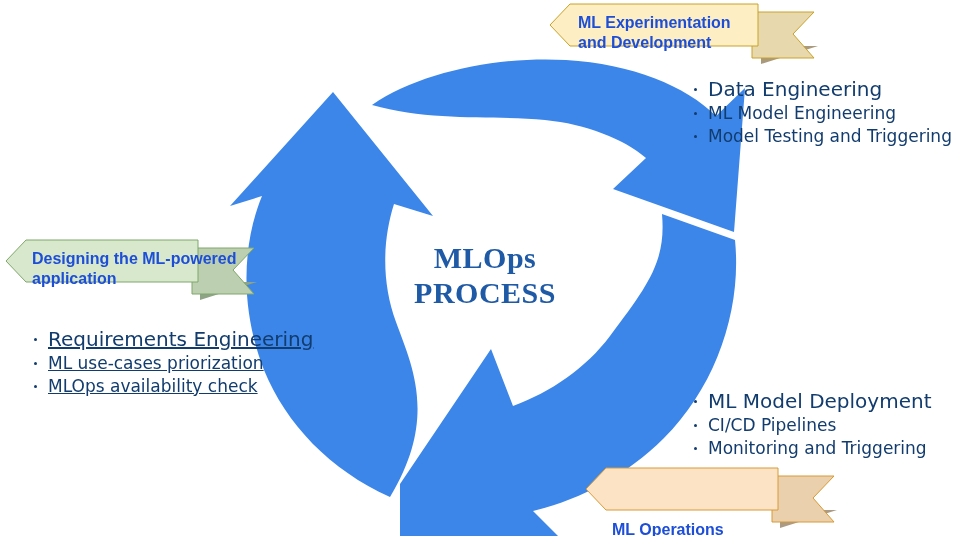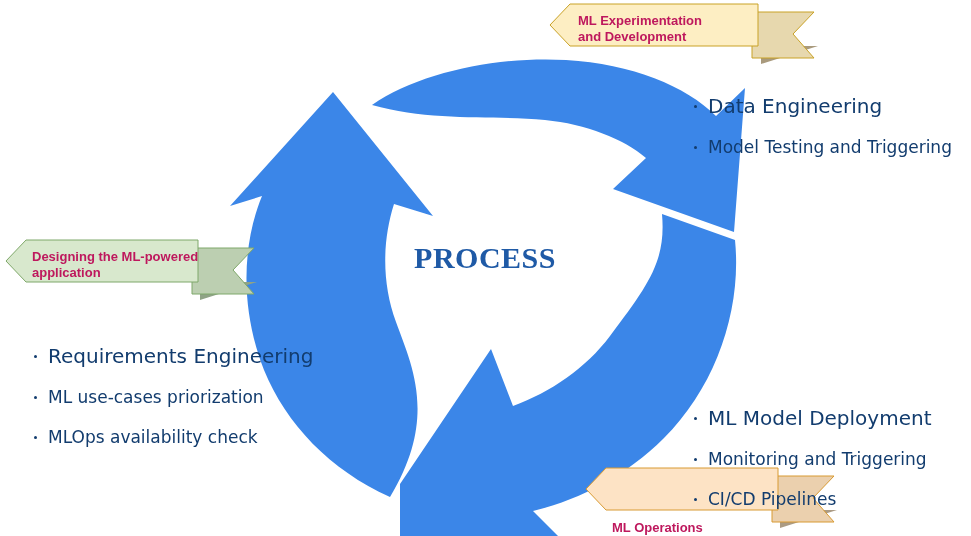--- a/index.html
+++ b/index.html
@@ -45,60 +45,59 @@
     padding: 0;
     list-style: none;
     color: #123c6e;
     font-family: "DejaVu Sans", sans-serif;
   }
   .bullets li {
     position: relative;
     padding-left: 18px;
     white-space: nowrap;
     line-height: 1.32;
-    margin-top: 17px;
   }
   .bullets li::before {
     content: "";
     position: absolute;
     left: 4px;
     top: 50%;
     margin-top: -1.5px;
     width: 3px;
     height: 3px;
     border-radius: 50%;
     background: #123c6e;
   }
   .bullets li.lead {
     font-size: 20px;
   }
   .bullets li.sub {
     font-size: 17px;
   }
 
   #bullets-experimentation { left: 690px; top: 76px; }
-  #bullets-design          { left: 30px;  top: 326px; }
+  #bullets-design          { left: 30px;  top: 326px; text-decoration: underline; }
   #bullets-operations      { left: 690px; top: 388px; }
 
   
   .banner {
     position: absolute;
   }
   .banner svg {
     position: absolute;
     left: 0;
     top: 0;
     overflow: visible;
   }
   .banner .banner-text {
     position: absolute;
     font-weight: bold;
-    font-size: 13px;
+    font-size: 16px;
     line-height: 1.25;
-    color: #be185d;
+    color: #1d4ed8;
     font-family: "Liberation Sans", sans-serif;
     white-space: pre-line;
   }
 
   #banner-experimentation { left: 548px; top: 2px;   width: 300px; height: 62px; }
   #banner-experimentation .banner-text { left: 30px; top: 11px; }
 
   #banner-design { left: 4px; top: 238px; width: 270px; height: 62px; text-decoration: underline; }
   #banner-design .banner-text { left: 28px; top: 11px; }
 
@@ -138,20 +137,21 @@
              C 242,314 240,250 262,196
              L 230,206
              L 333,92
              L 433,216
              L 394,204
              C 382,242 382,284 396,322
              C 412,366 438,418 390,497 Z"></path>
   </svg>
 
   <div class="center-title">
+    <div>MLOps</div>
     <div>PROCESS</div>
   </div>
 
   <div class="banner" id="banner-experimentation">
     <svg width="300" height="62" viewBox="0 0 300 62">
       <polygon fill="#a99a7d" points="213,44 270,44 213,62"></polygon>
       <polygon fill="#e7d8ae" stroke="#c9a227" stroke-width="1" points="204,10 266,10 245,32 266,56 204,56"></polygon>
       <polygon fill="#fdeec3" stroke="#c9a227" stroke-width="1" points="22,2 210,2 210,44 22,44 2,23"></polygon>
     </svg>
     <div class="banner-text">ML Experimentation
@@ -172,28 +172,29 @@
     <svg width="270" height="62" viewBox="0 0 270 62">
       <polygon fill="#ab9b84" points="196,44 253,44 196,62"></polygon>
       <polygon fill="#ebd0ae" stroke="#d89a32" stroke-width="1" points="188,10 250,10 229,32 250,56 188,56"></polygon>
       <polygon fill="#fde3c5" stroke="#d89a32" stroke-width="1" points="22,2 194,2 194,44 22,44 2,23"></polygon>
     </svg>
     <div class="banner-text">ML Operations</div>
   </div>
 
   <ul class="bullets" id="bullets-experimentation">
     <li class="lead">Data Engineering</li>
+    <li class="sub">ML Model Engineering</li>
     <li class="sub">Model Testing and Triggering</li>
   </ul>
 
   <ul class="bullets" id="bullets-design">
     <li class="lead">Requirements Engineering</li>
     <li class="sub">ML use-cases priorization</li>
     <li class="sub">MLOps availability check</li>
   </ul>
 
   <ul class="bullets" id="bullets-operations">
     <li class="lead">ML Model Deployment</li>
+    <li class="sub">CI/CD Pipelines</li>
     <li class="sub">Monitoring and Triggering</li>
-    <li class="sub">CI/CD Pipelines</li>
   </ul>
 
 </div>
 
 </body></html>

